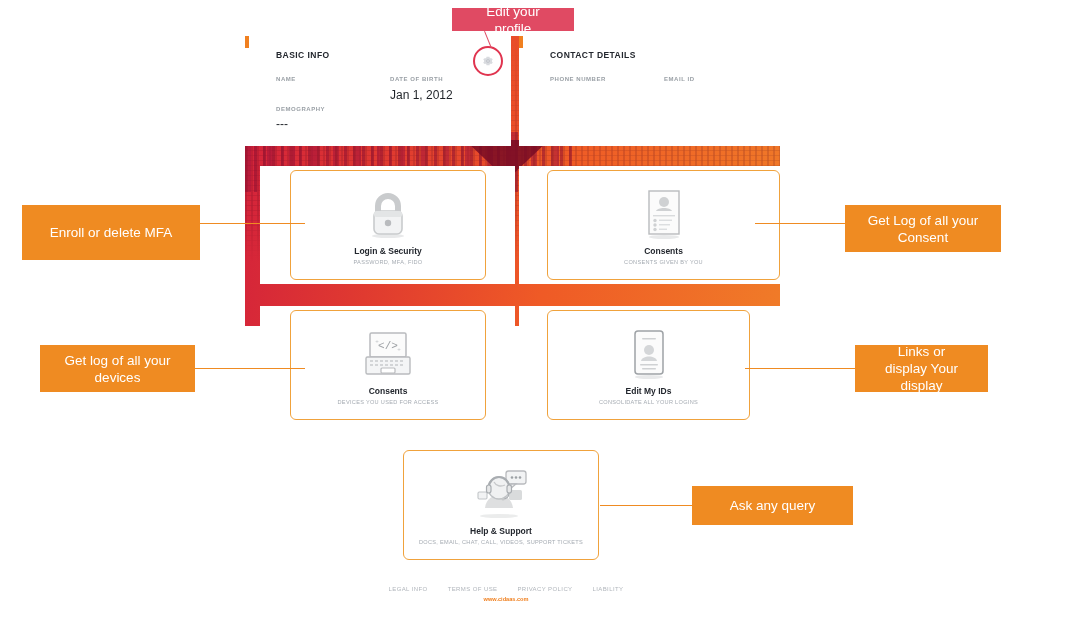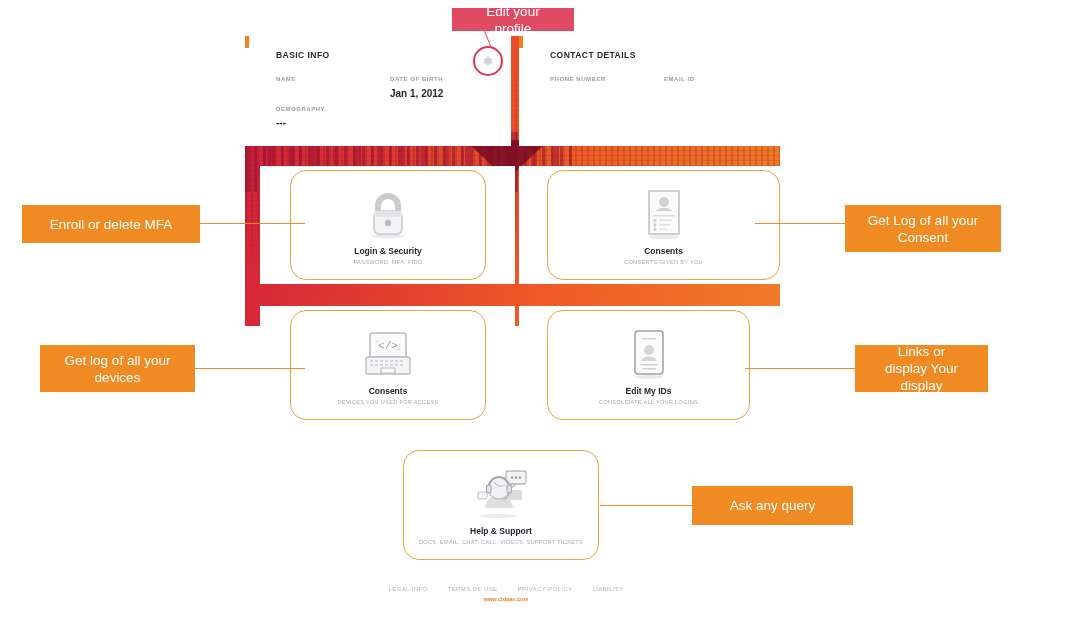--- a/index.html
+++ b/index.html
@@ -52,41 +52,41 @@
   }
 
   .panel-title{
     position:absolute;left:31px;top:14px;
     font-size:8.5px;font-weight:bold;color:#23272e;letter-spacing:.45px;
   }
   .field-label{
     position:absolute;font-size:6px;color:#9aa0a6;letter-spacing:.55px;font-weight:600;
   }
   .field-value{
-    position:absolute;font-size:10px;color:#1f2328;font-weight:bold;
+    position:absolute;font-size:12px;color:#1f2328;font-weight:normal;
   }
 
   
   #gear-wrap{position:absolute;left:473px;top:46px;width:30px;height:30px;}
   #gear-ring{
     position:absolute;left:0;top:0;width:30px;height:30px;border-radius:50%;
     border:2.5px solid #e0344f;box-sizing:border-box;
   }
   #gear-icon{position:absolute;left:9px;top:9px;width:12px;height:12px;}
 
   
   .tile-sheet{position:absolute;background:#fff;}
   #sheet-r1c1{left:260px;top:166px;width:255px;height:118px;}
   #sheet-r1c2{left:519px;top:166px;width:261px;height:118px;}
   #sheet-r2c1{left:260px;top:306px;width:255px;height:124px;}
   #sheet-r2c2{left:519px;top:306px;width:261px;height:124px;}
   #sheet-r3  {left:378px;top:446px;width:256px;height:126px;}
 
   .tile{
-    position:absolute;border:1.2px solid #f0a23c;border-radius:16px;background:#fff;
+    position:absolute;border:1.2px solid #f0a23c;border-radius:6px;background:#fff;
     box-sizing:border-box;display:flex;flex-direction:column;
     align-items:center;justify-content:center;
   }
   #tile-login    {left:290px;top:170px;width:196px;height:110px;}
   #tile-consents {left:547px;top:170px;width:233px;height:110px;}
   #tile-devices  {left:290px;top:310px;width:196px;height:110px;}
   #tile-linkids  {left:547px;top:310px;width:203px;height:110px;}
   #tile-help     {left:403px;top:450px;width:196px;height:110px;}
 
   .tile-icon{height:54px;display:flex;align-items:flex-end;justify-content:center;margin-bottom:6px;}
@@ -101,21 +101,21 @@
 
   
   .callout{
     position:absolute;background:#ef8b22;color:#fff;
     display:flex;align-items:center;justify-content:center;text-align:center;
     font-size:13.5px;line-height:17px;box-sizing:border-box;padding:4px 20px;
   }
   .callout.pink{background:#e04a63;}
   .leader{position:absolute;background:#ef8b22;height:1.2px;}
 
-  #cal-mfa      {left:22px;top:205px;width:178px;height:38px;}
+  #cal-mfa      {left:22px;top:205px;width:178px;height:55px;}
   #cal-devices  {left:40px;top:345px;width:155px;height:47px;}
   #cal-consent  {left:845px;top:205px;width:156px;height:47px;}
   #cal-accounts {left:855px;top:345px;width:133px;height:47px;}
   #cal-query    {left:692px;top:486px;width:161px;height:39px;}
   #cal-edit     {left:452px;top:8px;width:122px;height:23px;}
 
   #lead-mfa      {left:200px;top:223px;width:105px;}
   #lead-devices  {left:195px;top:368px;width:110px;}
   #lead-consent  {left:755px;top:223px;width:90px;}
   #lead-accounts {left:745px;top:368px;width:110px;}

